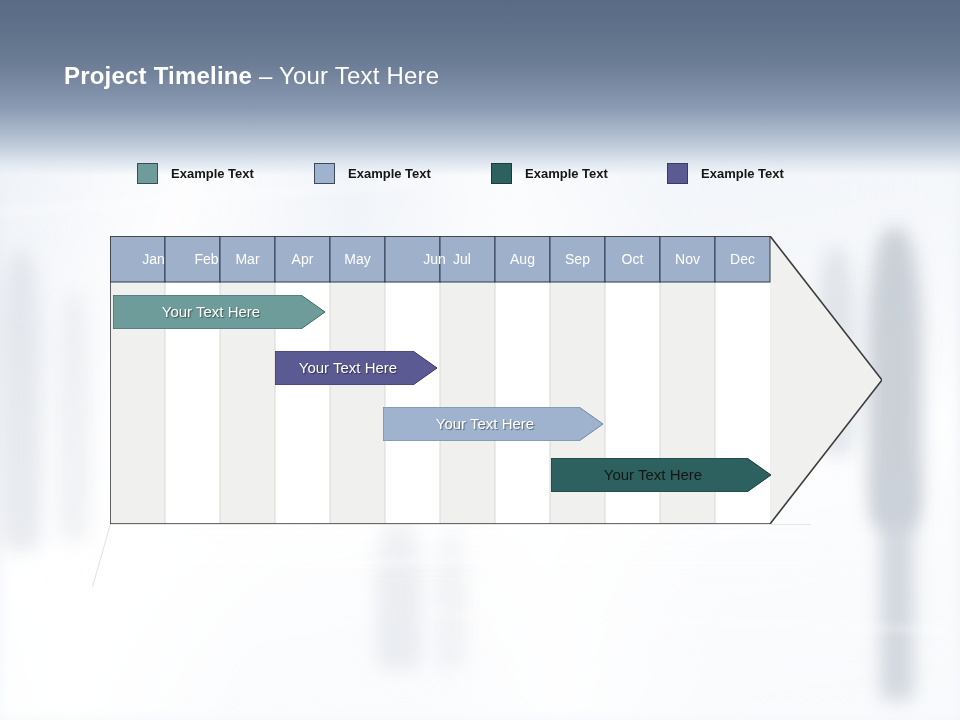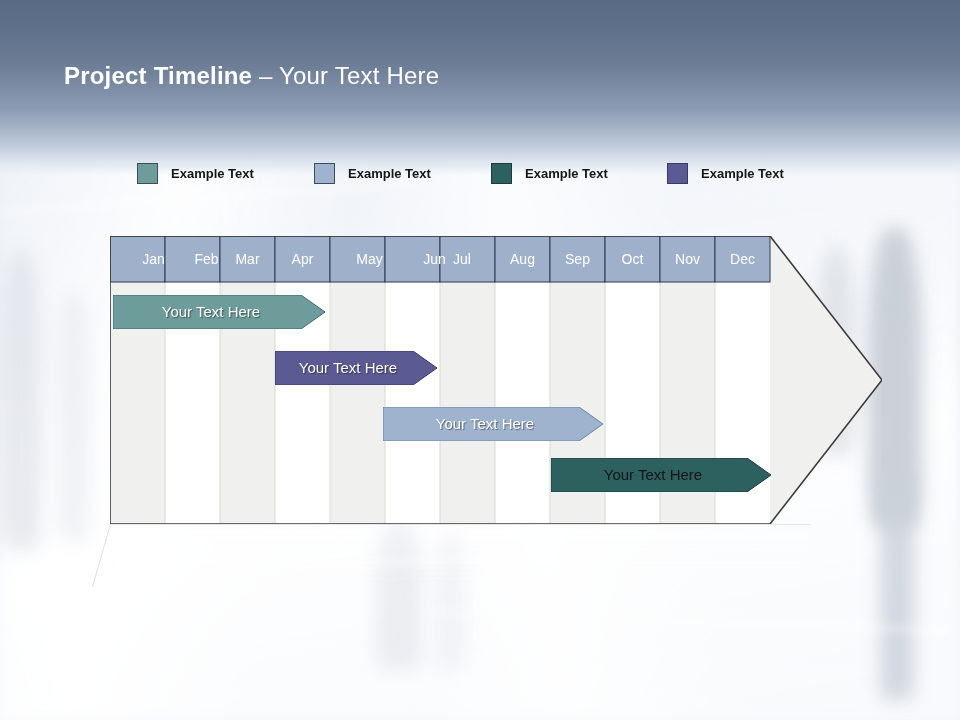--- a/index.html
+++ b/index.html
@@ -170,21 +170,21 @@
         <rect x="550" y="0" width="55" height="46" fill="#9fb0cb" stroke="#2f3a4c" stroke-width="1"></rect>
         <rect x="605" y="0" width="55" height="46" fill="#9fb0cb" stroke="#2f3a4c" stroke-width="1"></rect>
         <path d="M 0 0 L 660 0 L 772 144 L 660 288 L 0 288 Z" fill="none" stroke="#3b3b3b" stroke-width="1.6"></path>
       </g>
   </svg>
   <div id="month-labels">
       <div class="mlabel" style="left: 16px; width: 55px;">Jan</div>
       <div class="mlabel" style="left: 55px; width: 55px; margin-left: 14px;">Feb</div>
       <div class="mlabel" style="left: 110px; width: 55px;">Mar</div>
       <div class="mlabel" style="left: 165px; width: 55px;">Apr</div>
-      <div class="mlabel" style="left: 220px; width: 55px; margin-left: 12px;">May</div>
+      <div class="mlabel" style="left: 220px; width: 55px;">May</div>
       <div class="mlabel" style="left: 275px; width: 75px; padding-left: 12px;">Jun</div>
       <div class="mlabel" style="left: 330px; width: 44px;">Jul</div>
       <div class="mlabel" style="left: 385px; width: 55px;">Aug</div>
       <div class="mlabel" style="left: 440px; width: 55px;">Sep</div>
       <div class="mlabel" style="left: 495px; width: 55px;">Oct</div>
       <div class="mlabel" style="left: 550px; width: 55px;">Nov</div>
       <div class="mlabel" style="left: 605px; width: 55px;">Dec</div>
     </div>
   <div id="bars">
       <div class="bar light-txt" style="left: 3px; top: 59px; width: 212px;">

